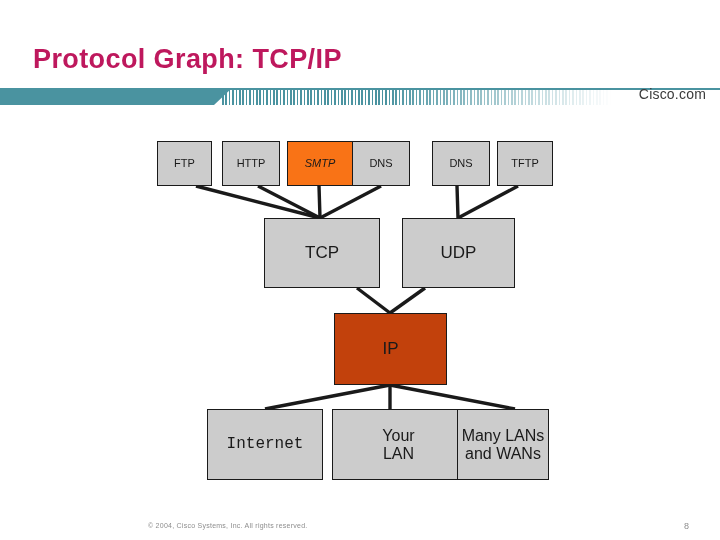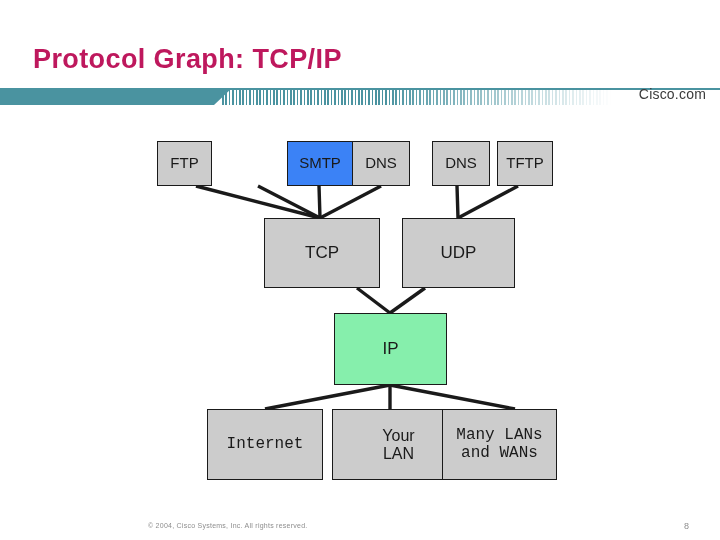--- a/index.html
+++ b/index.html
@@ -96,21 +96,21 @@
     border: 1.5px solid #1a1a1a;
     box-sizing: border-box;
     display: flex;
     align-items: center;
     justify-content: center;
     text-align: center;
     color: #1a1a1a;
     line-height: 1.12;
     z-index: 3;
   }
-  .node.tier-app   { font-size: 15px; }
+  .node.tier-app   { font-size: 11px; }
   .node.tier-trans { font-size: 17px; }
   .node.tier-net   { font-size: 17px; }
   .node.tier-link  { font-size: 16px; }
 
   #edges {
     position: absolute;
     left: 0; top: 0;
     width: 720px; height: 540px;
     z-index: 1;
   }
@@ -158,49 +158,52 @@
         <line x1="518" y1="186" x2="458" y2="218" stroke="#1A1A1A" stroke-width="3.4" stroke-linecap="butt"></line>
         <line x1="357" y1="288" x2="390" y2="313" stroke="#1A1A1A" stroke-width="3.4" stroke-linecap="butt"></line>
         <line x1="425" y1="288" x2="390" y2="313" stroke="#1A1A1A" stroke-width="3.4" stroke-linecap="butt"></line>
         <line x1="390" y1="385" x2="265" y2="409" stroke="#1A1A1A" stroke-width="3.4" stroke-linecap="butt"></line>
         <line x1="390" y1="385" x2="390" y2="409" stroke="#1A1A1A" stroke-width="3.4" stroke-linecap="butt"></line>
         <line x1="390" y1="385" x2="515" y2="409" stroke="#1A1A1A" stroke-width="3.4" stroke-linecap="butt"></line>
       </svg>
   <div class="node tier-app" style="left: 157px; top: 141px; width: 55px; height: 45px; background: rgb(204, 204, 204); border-color: rgb(26, 26, 26);">
         <span style="white-space: pre-line;">FTP</span>
       </div>
-      <div class="node tier-app" style="left: 287px; top: 141px; width: 66px; height: 45px; background: #3b82f6; border-color: rgb(26, 26, 26);">
+      <div class="node tier-app" style="left: 222px; top: 141px; width: 58px; height: 45px; background: rgb(204, 204, 204); border-color: rgb(26, 26, 26);">
+        <span style="white-space: pre-line;">HTTP</span>
+      </div>
+      <div class="node tier-app" style="left: 287px; top: 141px; width: 66px; height: 45px; background: #f97316; border-color: rgb(26, 26, 26); font-style: italic;">
         <span style="white-space: pre-line;">SMTP</span>
       </div>
       <div class="node tier-app" style="left: 352px; top: 141px; width: 58px; height: 45px; background: rgb(204, 204, 204); border-color: rgb(26, 26, 26);">
         <span style="white-space: pre-line;">DNS</span>
       </div>
       <div class="node tier-app" style="left: 432px; top: 141px; width: 58px; height: 45px; background: rgb(204, 204, 204); border-color: rgb(26, 26, 26);">
         <span style="white-space: pre-line;">DNS</span>
       </div>
       <div class="node tier-app" style="left: 497px; top: 141px; width: 56px; height: 45px; background: rgb(204, 204, 204); border-color: rgb(26, 26, 26);">
         <span style="white-space: pre-line; text-align: right;">TFTP</span>
       </div>
       <div class="node tier-trans" style="left: 264px; top: 218px; width: 116px; height: 70px; background: rgb(204, 204, 204); border-color: rgb(26, 26, 26); align-items: center;">
         <span style="white-space: pre-line;">TCP</span>
       </div>
       <div class="node tier-trans" style="left: 402px; top: 218px; width: 113px; height: 70px; background: rgb(204, 204, 204); border-color: rgb(26, 26, 26);">
         <span style="white-space: pre-line;">UDP</span>
       </div>
-      <div class="node tier-net" style="left: 334px; top: 313px; width: 113px; height: 72px; background: #86efac; border-color: rgb(26, 26, 26);">
+      <div class="node tier-net" style="left: 334px; top: 313px; width: 113px; height: 72px; background: #c2410c; border-color: rgb(26, 26, 26);">
         <span style="white-space: pre-line;">IP</span>
       </div>
       <div class="node tier-link" style="left: 207px; top: 409px; width: 116px; height: 71px; background: rgb(204, 204, 204); border-color: rgb(26, 26, 26);">
         <span style="white-space: pre-line; font-family: Liberation Mono, monospace;">Internet</span>
       </div>
       <div class="node tier-link" style="left: 332px; top: 409px; width: 133px; height: 71px; background: rgb(204, 204, 204); border-color: rgb(26, 26, 26);">
         <span style="white-space: pre-line;">Your
 LAN</span>
       </div>
-      <div class="node tier-link" style="left: 442px; top: 409px; width: 115px; height: 71px; background: rgb(204, 204, 204); border-color: rgb(26, 26, 26); font-family: Liberation Mono, monospace;">
+      <div class="node tier-link" style="left: 457px; top: 409px; width: 92px; height: 71px; background: rgb(204, 204, 204); border-color: rgb(26, 26, 26);">
         <span style="white-space: pre-line;">Many LANs
 and WANs</span>
       </div>
     </div>
 
   <div id="copyright">© 2004, Cisco Systems, Inc. All rights reserved.</div>
   <div id="page-number">8</div>
 
 </div>
 

